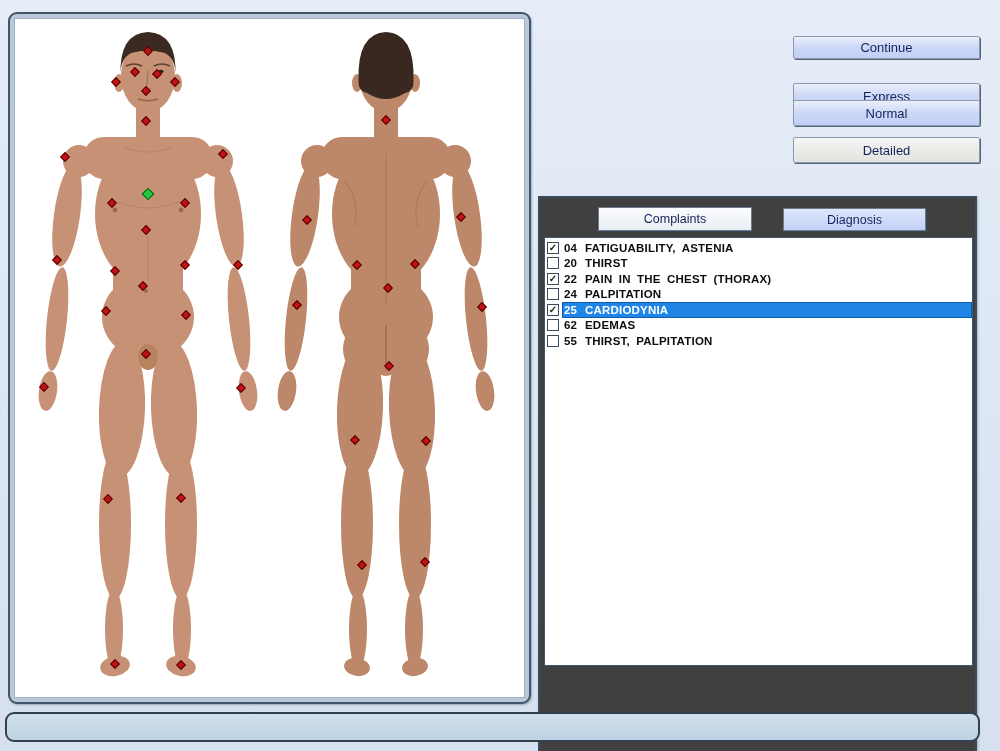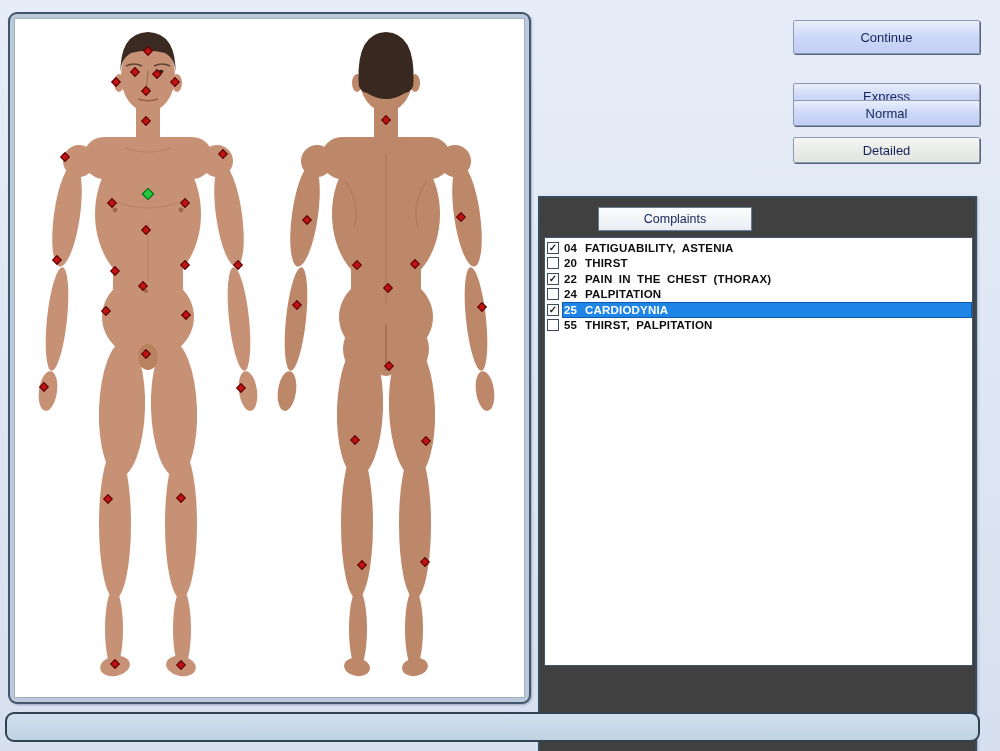--- a/index.html
+++ b/index.html
@@ -28,21 +28,21 @@
   .pt.green{width:9px;height:9px;border-color:#0b5a16;}
 
   
   .btn{
     position:absolute;left:793px;width:187px;height:26px;
     background:linear-gradient(180deg,#eaeffc 0%,#ccd8f7 50%,#c2cff5 100%);
     border:1px solid #8d99af;box-shadow:1px 1px 0 #55637a;
     border-radius:2px;color:#14235c;font-size:13px;font-family:inherit;
     padding:0;cursor:default;line-height:19px;
   }
-  .btn.continue{top:20px;height:34px}
+  .btn.continue{top:36px;height:23px}
   .btn.express{top:83px}
   .btn.normal{top:100px}
   .btn.detailed{top:137px}
   .btn.active{background:linear-gradient(180deg,#f6f7f5 0%,#e8eae6 60%,#e2e5e1 100%)}
 
   
   .panel{
     position:absolute;left:538px;top:196px;width:439px;height:644px;
     background:#404040;border:2px solid #394b5e;border-radius:0;
     box-sizing:border-box;box-shadow:1px 1px 2px rgba(40,60,90,.3);
@@ -206,20 +206,21 @@
     </div>
 </div>
 
 <button class="btn continue">Continue</button>
 <button class="btn express mode-btn">Express</button>
 <button class="btn normal  mode-btn">Normal</button>
 <button class="btn detailed mode-btn active">Detailed</button>
 
 <div class="panel">
   <button class="tab tab-complaints active">Complaints</button>
+  <button class="tab tab-diagnosis">Diagnosis</button>
   <div class="list">
       <div class="row">
         <span class="cb">✓</span>
         <span class="rowtext">
           <span class="code">04</span>
           <span>FATIGUABILITY, ASTENIA</span>
         </span>
       </div>
       <div class="row">
         <span class="cb"></span>
@@ -245,20 +246,27 @@
       <div class="row selected">
         <span class="cb">✓</span>
         <span class="rowtext">
           <span class="code">25</span>
           <span>CARDIODYNIA</span>
         </span>
       </div>
       <div class="row">
         <span class="cb"></span>
         <span class="rowtext">
+          <span class="code">62</span>
+          <span>EDEMAS</span>
+        </span>
+      </div>
+      <div class="row">
+        <span class="cb"></span>
+        <span class="rowtext">
           <span class="code">55</span>
           <span>THIRST, PALPITATION</span>
         </span>
       </div>
     </div>
 </div>
 
 <div class="statusbar"></div>
 
 </body></html>

